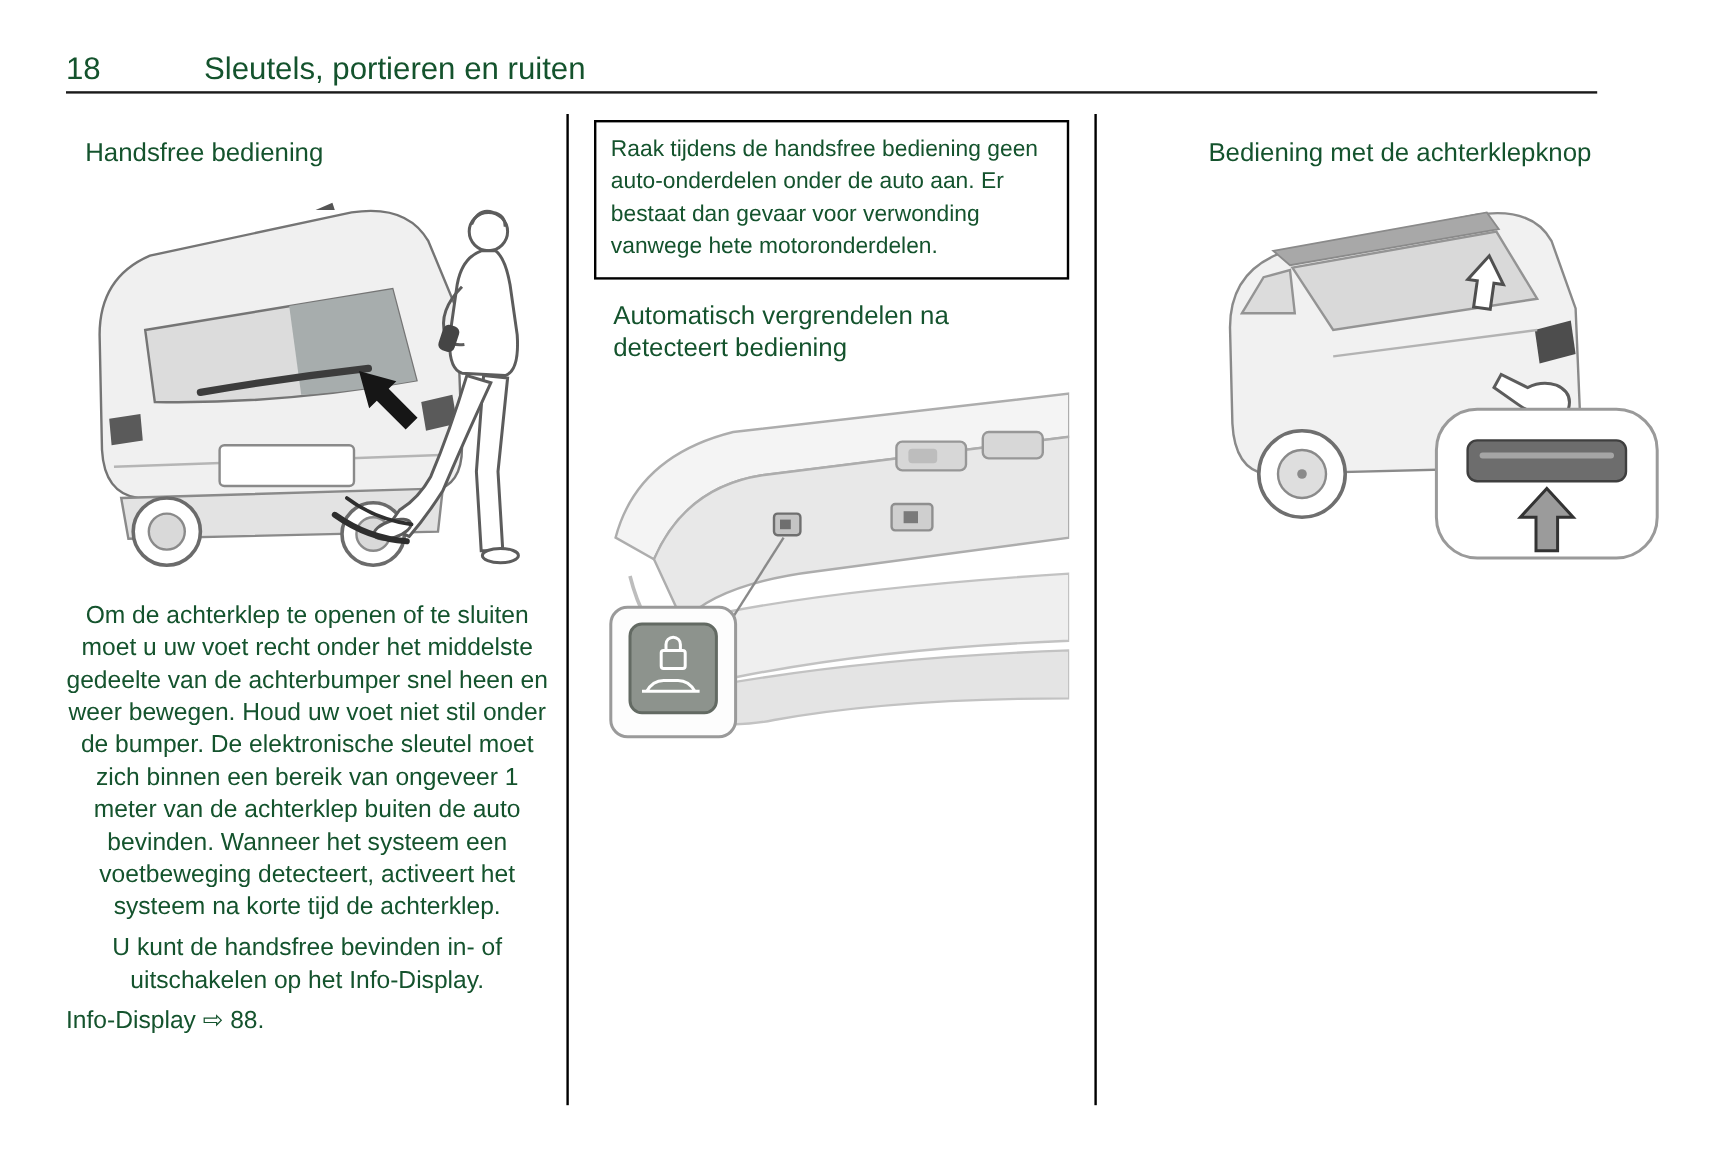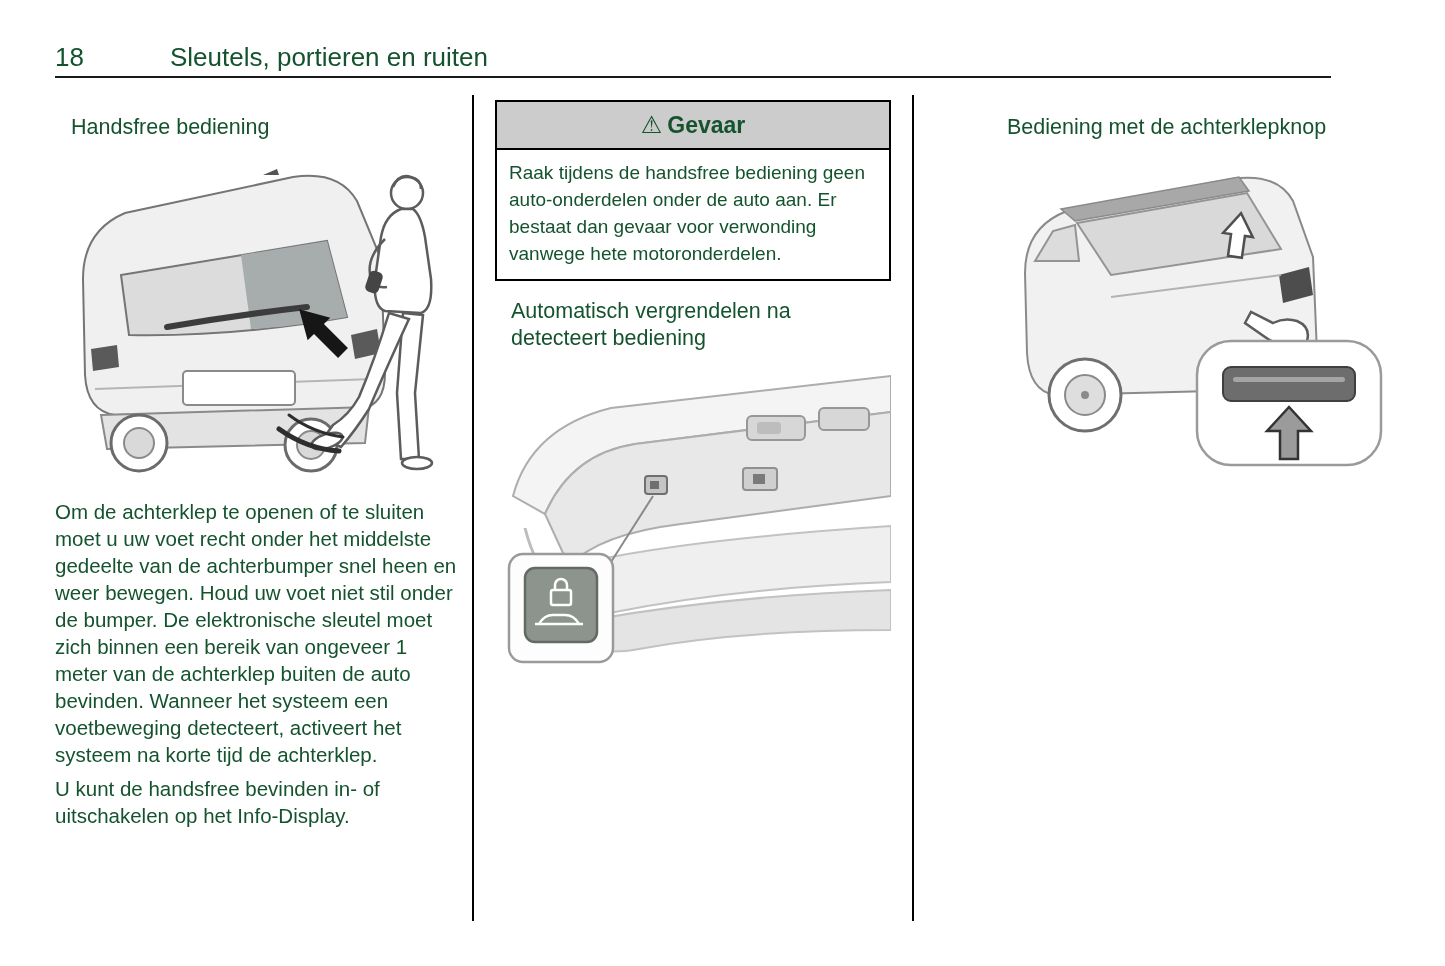--- a/index.html
+++ b/index.html
@@ -20,21 +20,21 @@
   
   .col { position: absolute; top: 98px; }
   .col1 { left: 55px;  width: 402px; }
   .col2 { left: 495px; width: 396px; }
   .col3 { left: 991px; width: 396px; }
   .vdivider { position: absolute; top: 95px; height: 826px; width: 1.5px; background: #000000; }
   .vd1 { left: 472px; }
   .vd2 { left: 912px; }
 
   h2.sec { font-size: 21.5px; font-weight: 400; line-height: 27px; margin: 16px; }
-  p.body { font-size: 20.5px; line-height: 27px; margin: 0 0 7px 0; }
+  p.body { font-size: 20.5px; line-height: 27px; margin: 0 0 7px 0; text-align: center; }
   p.ref  { font-size: 20.5px; line-height: 27px; margin: 6px 0 0 0; }
 
   figure.illus { margin: 15px 0 19px 0; padding: 0; }
 
   
   .warning-box { border: 2px solid #000000; margin: 2px 0 0 0; }
   .warning-head {
     background: #cccccc;
     border-bottom: 2px solid #000000;
     text-align: center;
@@ -89,29 +89,27 @@
         <ellipse cx="362" cy="306" rx="15" ry="6" fill="#ffffff" stroke="#5c5c5c" stroke-width="2.5"></ellipse>
         <path d="M334,156 Q320,202 304,240 Q294,258 278,268 L268,282 L286,290 Q300,274 314,252 Q330,214 354,162 Z" fill="#ffffff" stroke="#5c5c5c" stroke-width="2.5"></path>
         <ellipse cx="272" cy="284" rx="16" ry="7" transform="rotate(-18 272 284)" fill="#ffffff" stroke="#5c5c5c" stroke-width="2.5"></ellipse>
         <path d="M224,272 Q252,292 284,294" fill="none" stroke="#2e2e2e" stroke-width="5" stroke-linecap="round"></path>
         <path d="M234,258 Q258,276 288,280" fill="none" stroke="#2e2e2e" stroke-width="3" stroke-linecap="round"></path>
       </svg>
     </figure>
 
     <p class="body">Om de achterklep te openen of te sluiten moet u uw voet recht onder het middelste gedeelte van de achterbumper snel heen en weer bewegen. Houd uw voet niet stil onder de bumper. De elektronische sleutel moet zich binnen een bereik van ongeveer 1 meter van de achterklep buiten de auto bevinden. Wanneer het systeem een voetbeweging detecteert, activeert het systeem na korte tijd de achterklep.</p>
     <p class="body">U kunt de handsfree bevinden in- of uitschakelen op het Info-Display.</p>
+    <p class="ref">Info-Display ⇨ 88.</p>
   </section>
 
   <div class="vdivider vd1"></div>
 
   <section class="col col2">
     <div class="warning-box">
-      <div class="warning-head">
-        <span class="warn-icon">⚠</span><span>Gevaar</span>
-      </div>
       <div class="warning-body">Raak tijdens de handsfree bediening geen auto-onderdelen onder de auto aan. Er bestaat dan gevaar voor verwonding vanwege hete motoronderdelen.</div>
     </div>
 
     <h2 class="sec">Automatisch vergrendelen na detecteert bediening</h2>
 
     <figure class="illus">
       <svg viewBox="0 0 396 315" width="396" height="315">
         <path d="M18,128 Q36,60 116,40 L396,8 L396,44 L140,76 Q76,86 50,146 Z" fill="#f4f4f4" stroke="#adadad" stroke-width="2"></path>
         <path d="M50,146 Q76,86 140,76 L396,44 L396,128 L186,156 Q104,166 74,198 Z" fill="#e8e8e8" stroke="#adadad" stroke-width="2"></path>
         <rect x="252" y="48" width="58" height="24" rx="5" fill="#d7d7d7" stroke="#979797" stroke-width="2"></rect>

